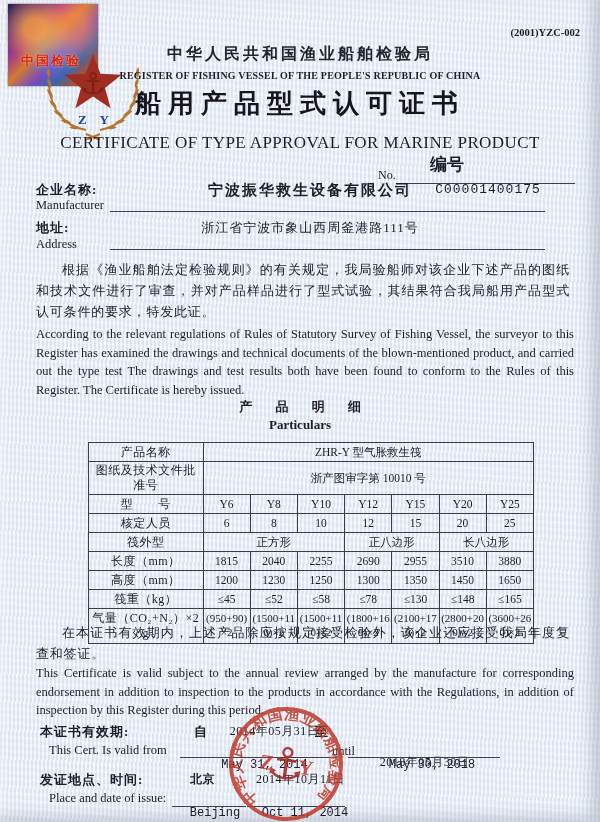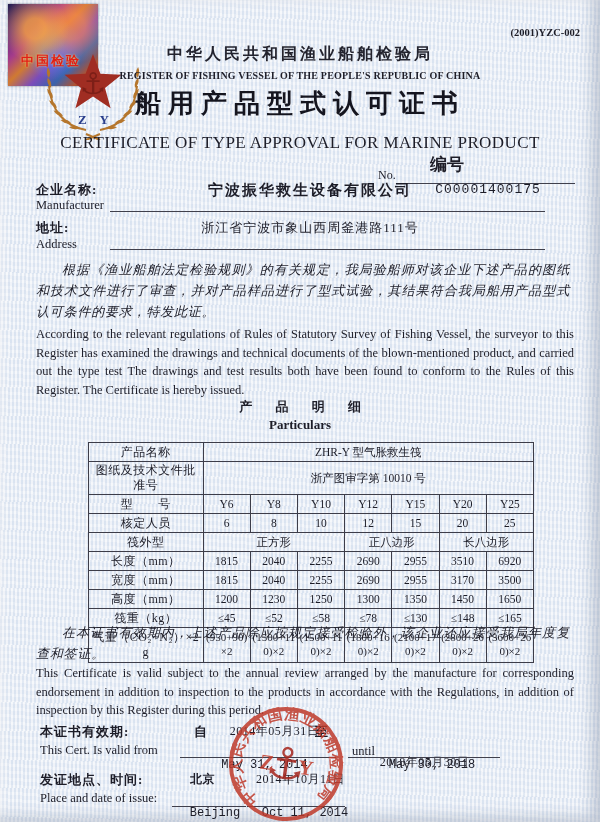--- a/index.html
+++ b/index.html
@@ -42,36 +42,36 @@
 
   .num-cn{left:430px;top:153px;font-size:17px;font-weight:bold;}
   .num-en{left:378px;top:168px;font-size:12px;}
   .num-val{left:408px;top:166px;width:160px;text-align:center;font-size:13px;letter-spacing:1px;}
 
   .field-label-cn{font-size:13px;font-weight:bold;letter-spacing:1px;}
   .field-label-en{font-size:12.5px;}
   .manu-value{left:100px;top:181px;width:420px;text-align:center;font-size:15px;font-weight:bold;letter-spacing:2px;}
   .addr-value{left:100px;top:219px;width:420px;text-align:center;font-size:13px;letter-spacing:1px;}
 
-  .para-cn{font-size:13px;line-height:21px;letter-spacing:.8px;text-indent:2em;text-align:justify;font-style:italic;}
+  .para-cn{font-size:13px;line-height:21px;letter-spacing:.8px;text-indent:2em;text-align:justify;}
   .para-en{font-size:12.5px;line-height:18.5px;text-align:justify;}
 
   .particulars-cn{left:0;right:0;top:398px;font-size:13px;font-weight:bold;letter-spacing:10px;text-indent:10px;}
   .particulars-en{left:0;right:0;top:417px;font-size:13px;font-weight:bold;}
 
   table.pt{position:absolute;left:88px;top:442px;width:446px;border-collapse:collapse;
     font-size:11.5px;table-layout:fixed;}
   table.pt td{border:1px solid #3d3d49;text-align:center;padding:1px 1px;height:16px;line-height:1.25;}
   table.pt td.lbl{font-size:12px;letter-spacing:.5px;}
   table.pt td.gas{word-break:break-all;font-size:11px;height:32px;}
 
   .stamp{left:216px;top:694px;transform:rotate(8deg);opacity:.85;}
 
   .footer-lbl{font-size:13px;font-weight:bold;letter-spacing:1px;}
-  .footer-en{font-size:12.5px;}
+  .footer-en{font-size:12.5px;margin-left:9px;}
   .date-cn{font-size:12px;letter-spacing:.5px;}
   .date-en{font-size:12px;padding-left:7px;}
 </style>
 </head>
 <body>
 
 <div class="paper">
 
   <div class="abs hologram">
     <span class="holo-text">中国检验</span>
@@ -183,31 +183,21 @@
       <td colspan="2">长八边形</td>
     </tr>
     <tr>
       <td class="lbl">长度（mm）</td>
       <td>1815</td>
       <td>2040</td>
       <td>2255</td>
       <td>2690</td>
       <td>2955</td>
       <td>3510</td>
-      <td>6920</td>
-    </tr>
-    <tr>
-      <td class="lbl">宽度（mm）</td>
-      <td>1815</td>
-      <td>2040</td>
-      <td>2255</td>
-      <td>2690</td>
-      <td>2955</td>
-      <td>3170</td>
-      <td>3500</td>
+      <td>3880</td>
     </tr>
     <tr>
       <td class="lbl">高度（mm）</td>
       <td>1200</td>
       <td>1230</td>
       <td>1250</td>
       <td>1300</td>
       <td>1350</td>
       <td>1450</td>
       <td>1650</td>
@@ -239,21 +229,21 @@
   <div class="abs para-cn" style="left:36px;top:622px;width:534px;">在本证书有效期内，上述产品除应按规定接受检验外，该企业还应接受我局年度复查和签证。</div>
 
   <div class="abs footer-lbl" style="left:40px;top:723px;">本证书有效期:</div>
   <div class="abs footer-lbl" style="left:194px;top:723px;">自</div>
   <div class="abs ctr date-cn" style="left:212px;top:723px;width:125px;">2014年05月31日</div>
   <div class="abs footer-lbl" style="left:315px;top:723px;">至</div>
   <div class="abs ctr date-cn" style="left:352px;top:754px;width:145px;">2018年05月30日</div>
   <div class="abs footer-en" style="left:40px;top:743px;">This Cert. Is valid from</div>
   <div class="abs ctr date-en mono" style="left:190px;top:742px;width:135px;">May 31, 2014</div>
   <div class="uline" style="left:180px;top:757px;width:156px;"></div>
-  <div class="abs footer-en" style="left:352px;top:744px;">until</div>
+  <div class="abs footer-en" style="left:323px;top:744px;">until</div>
   <div class="abs ctr date-en mono" style="left:360px;top:742px;width:130px;">May 30, 2018</div>
   <div class="uline" style="left:348px;top:757px;width:152px;"></div>
 
   <div class="abs footer-lbl" style="left:40px;top:771px;">发证地点、时间:</div>
   <div class="abs date-cn" style="left:182px;top:771px;font-weight:bold;padding-left:8px;">北京</div>
   <div class="abs ctr date-cn" style="left:243px;top:771px;width:115px;">2014年10月11日</div>
   <div class="abs footer-en" style="left:40px;top:791px;">Place and date of issue:</div>
   <div class="abs ctr date-en mono" style="left:175px;top:790px;width:66px;">Beijing</div>
   <div class="uline" style="left:172px;top:806px;width:74px;"></div>
   <div class="abs ctr date-en mono" style="left:250px;top:790px;width:96px;">Oct 11, 2014</div>

